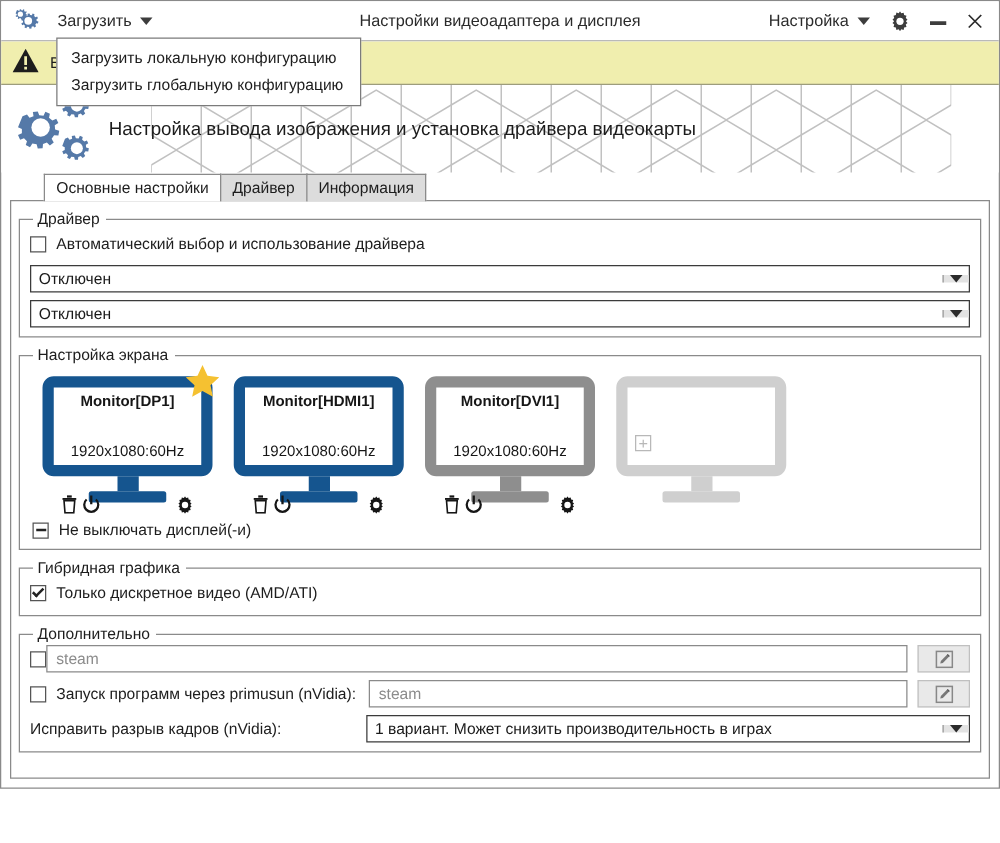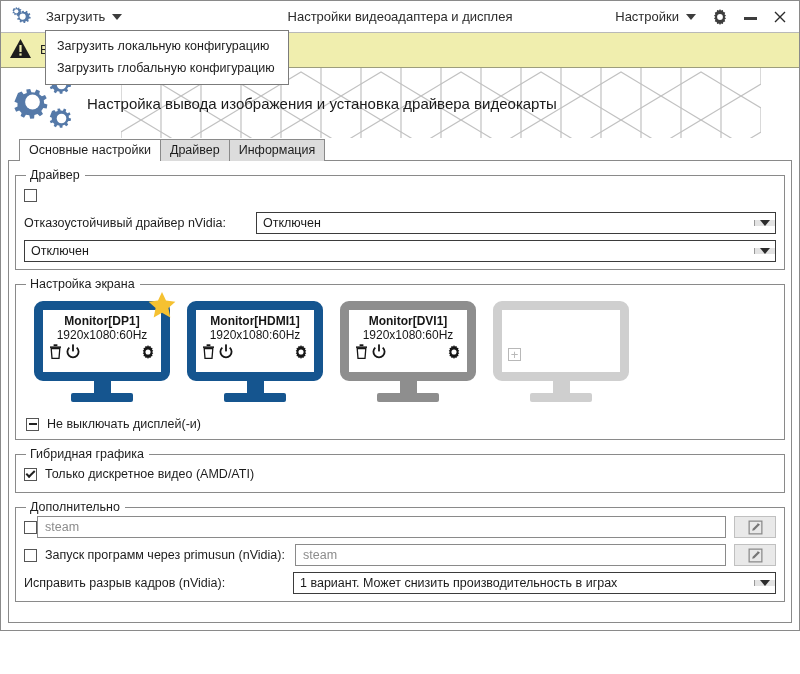--- a/index.html
+++ b/index.html
@@ -154,20 +154,21 @@
   
   .tabbar {
     flex: 0 0 23px;
     height: 23px;
     display: flex;
     align-items: center;
     padding-left: 18px;
     box-sizing: border-box;
     position: relative;
     z-index: 3;
+    margin-left: 16px;
   }
   .tab {
     height: 22px;
     line-height: 21px;
     padding: 0 9px;
     font-size: 12.5px;
     border: 1px solid #8a8a8a;
     border-bottom: none;
     background: #dcdcdc;
     color: #1d1d1d;
@@ -324,20 +325,21 @@
   .mon-body {
     border: 9px solid #15558f;
     border-radius: 9px;
     height: 80px;
     box-sizing: border-box;
     background: #ffffff;
     position: relative;
     padding: 4px 6px 0 6px;
     display: flex;
     flex-direction: column;
+    gap: 26px;
   }
   .monitor.gray .mon-body { border-color: #8e8e8e; }
   .monitor.empty .mon-body { border-color: #cfcfcf; }
   .mon-stand {
     margin: 0 auto;
     width: 17px; height: 12px;
     background: #15558f;
   }
   .mon-foot {
     margin: 0 auto;
@@ -410,21 +412,21 @@
 
     <div class="menu-btn">
       <span>Загрузить</span>
       <span class="caret-down"></span>
     </div>
 
     <div class="title-center">Настройки видеоадаптера и дисплея</div>
 
     <div class="title-right">
       <div class="menu-btn">
-        <span>Настройки</span>
+        <span>Настройка</span>
         <span class="caret-down"></span>
       </div>
       <div class="win-btn">
         <svg width="16" height="16" viewBox="0 0 16 16">
           <path fill="#3d3d3d" d="M8 0l1 1.6 1.9-.5.4 1.9 1.9.5-.6 1.9L14 6.6l-1.3 1.4L14 9.4l-1.4 1.2.6 1.9-1.9.5-.4 1.9-1.9-.5L8 16l-1-1.6-1.9.5-.4-1.9-1.9-.5.6-1.9L2 9.4l1.3-1.4L2 6.6l1.4-1.2-.6-1.9 1.9-.5.4-1.9 1.9.5z"></path>
           <circle cx="8" cy="8" r="2.9" fill="#ffffff"></circle>
         </svg>
       </div>
       <div class="win-btn">
         <span class="win-min"></span>
@@ -515,24 +517,24 @@
     </div>
   </div>
 
   <div class="content">
 
     <fieldset class="group">
       <legend>Драйвер</legend>
 
       <div class="row">
         <span class="cb"></span>
+        <span class="cb-label">Автоматический выбор и использование драйвера</span>
       </div>
 
       <div class="row">
-        <span class="field-label" style="width:232px">Отказоустойчивый драйвер nVidia:</span>
         <div class="combo">
           <span class="combo-value">Отключен</span>
           <span class="combo-arrow">
               <i></i>
             </span>
         </div>
       </div>
 
       <div class="row">
         <div class="combo">

